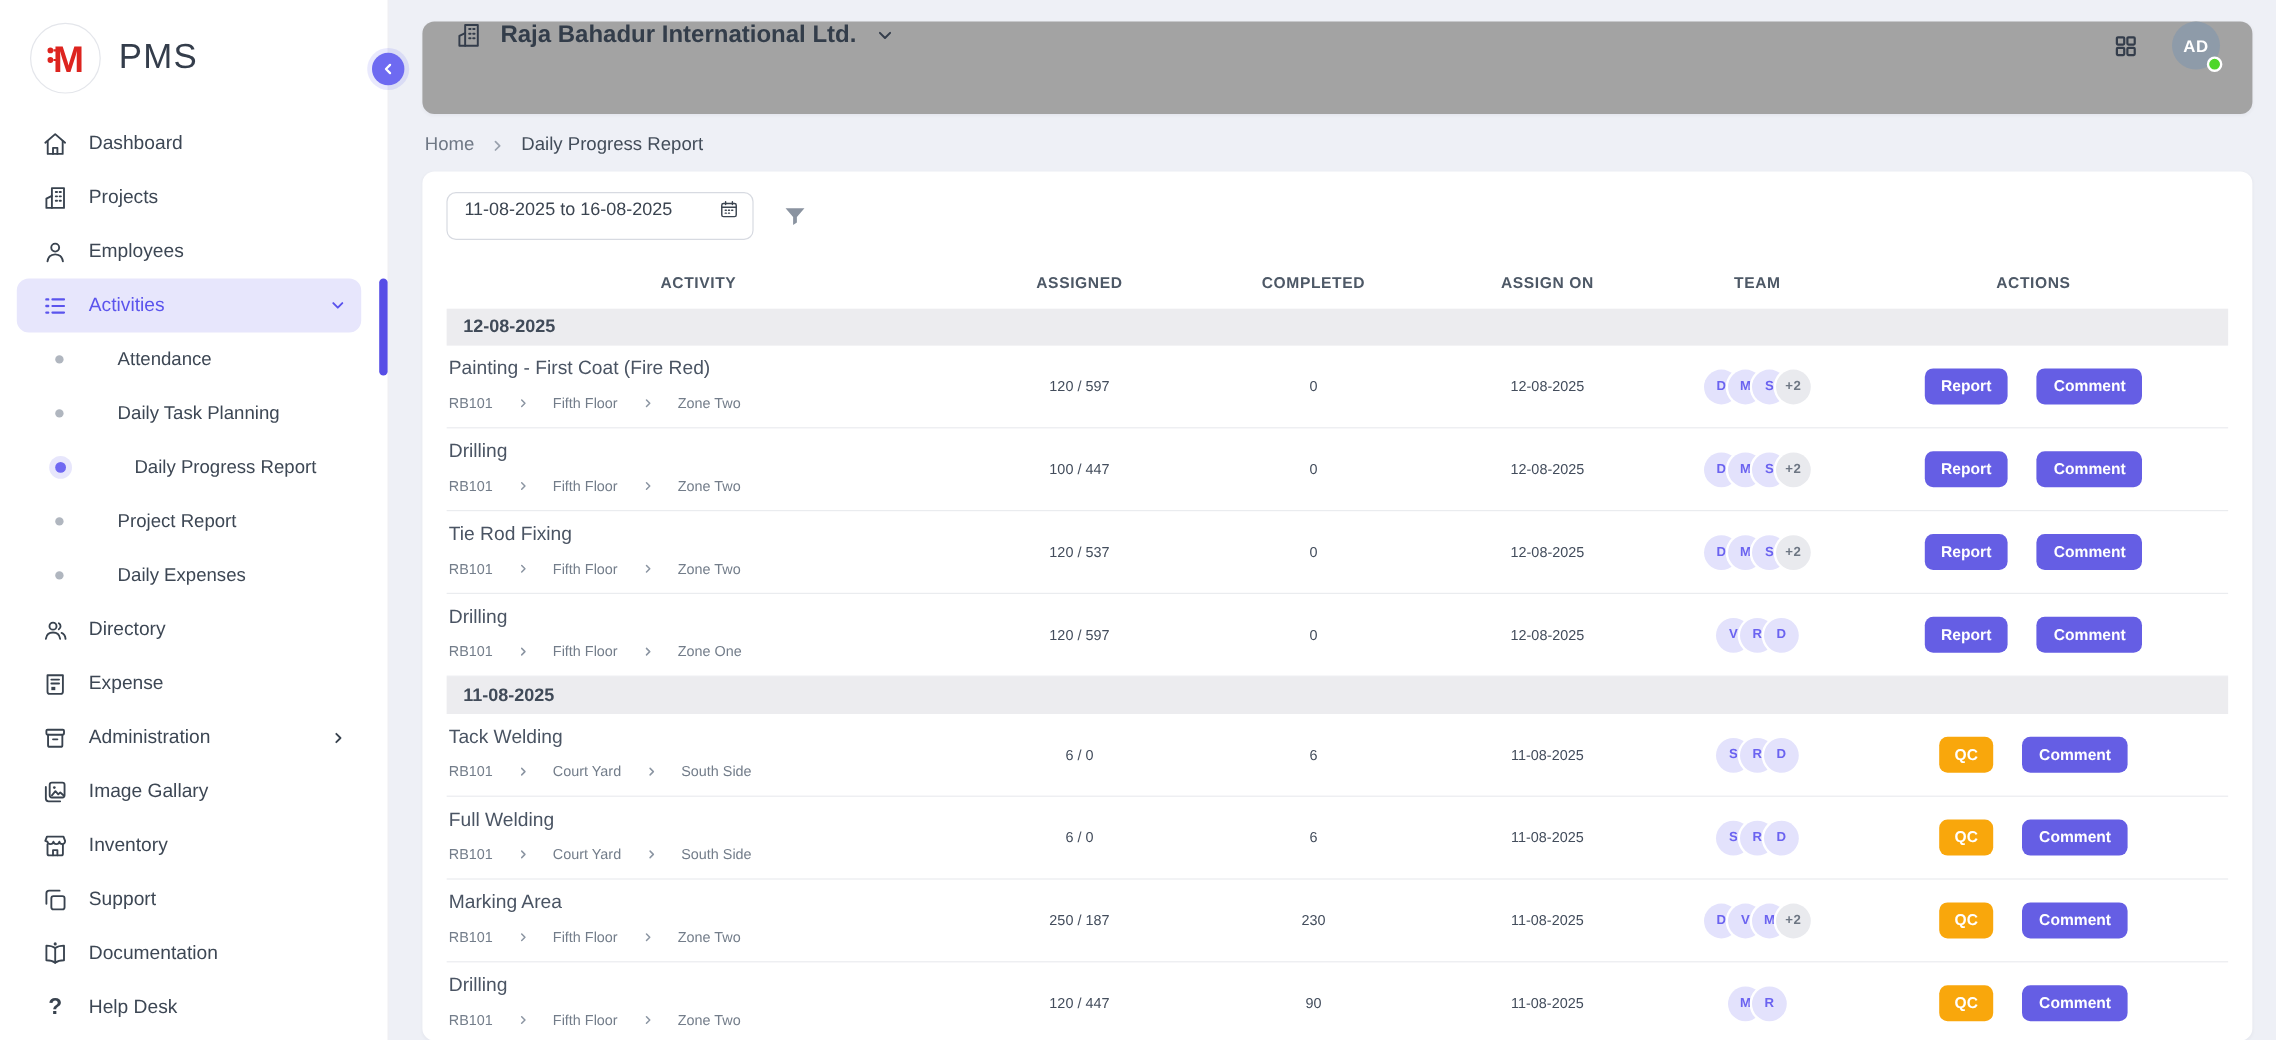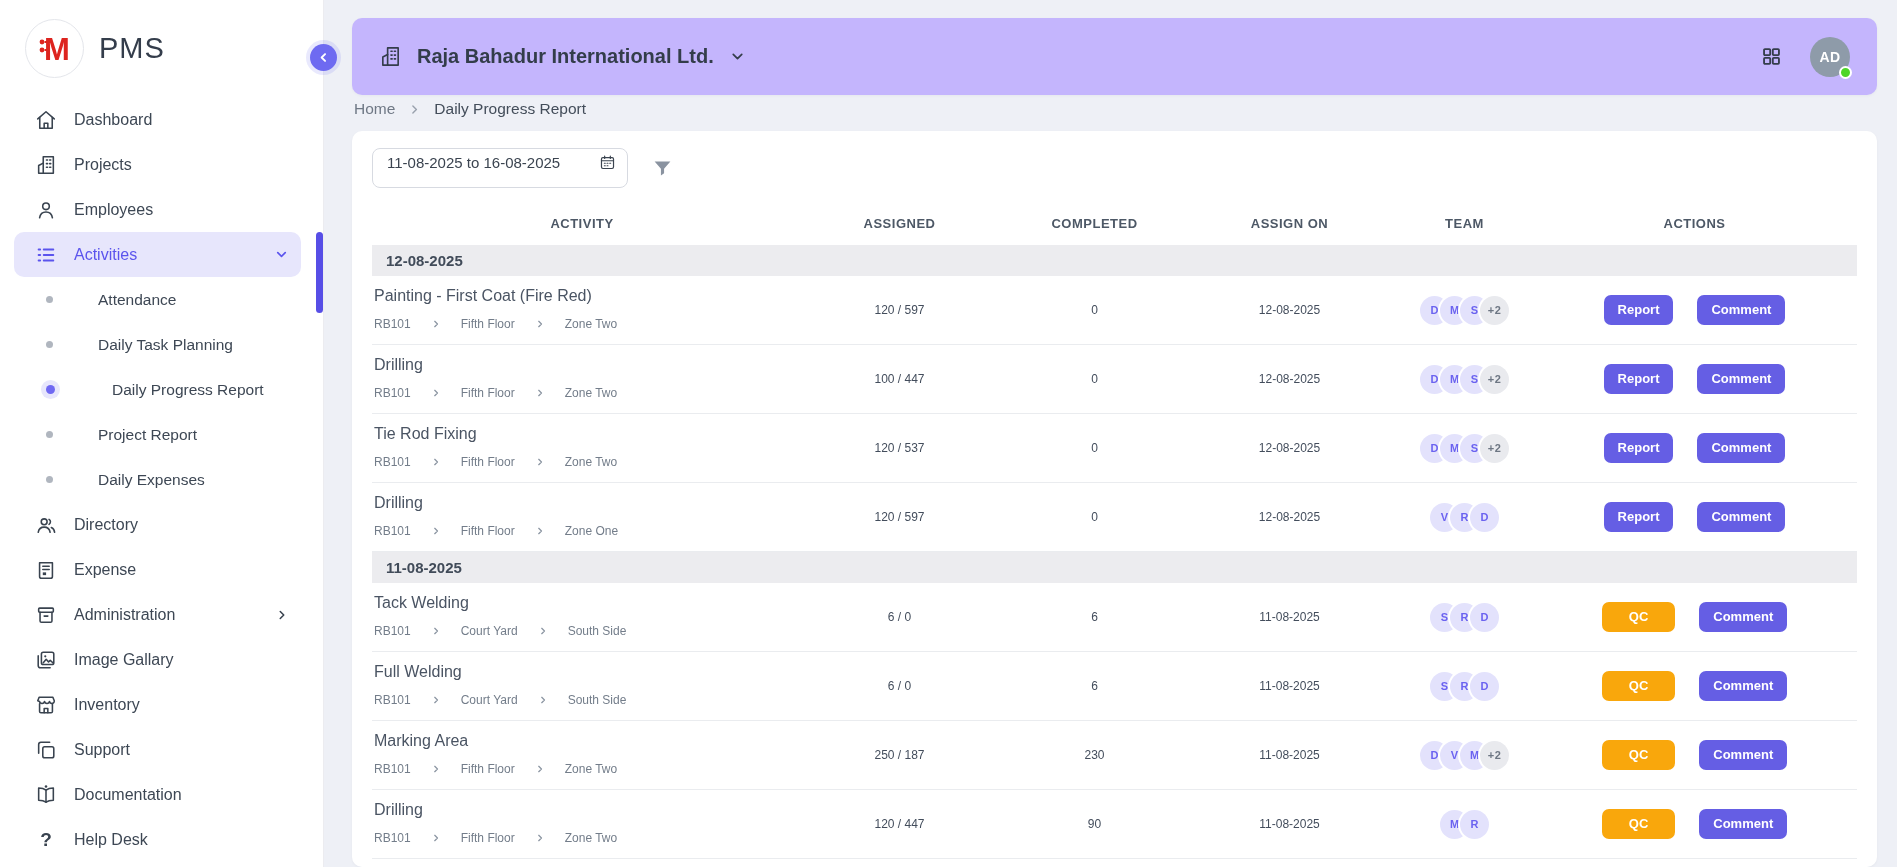--- a/index.html
+++ b/index.html
@@ -42,36 +42,36 @@
   .sub-item { display:flex; align-items:center; height:45px; padding-left:46px; cursor:pointer; }
   .sub-dot { width:7px; height:7px; border-radius:50%; background:#b0b6bf; flex:0 0 7px; }
   .sub-item.active .sub-dot { width:9px; height:9px; flex:0 0 9px; background:#6f68f2; box-shadow:0 0 0 5px #e7e6fc; }
   .sub-label { margin-left:45px; font-size:15.5px; font-weight:500; color:#3d4754; }
   .sub-item.active .sub-label { margin-left:57px; }
   .active-pill { position:absolute; right:0; width:7px; border-radius:5px; background:var(--accent-dark); }
 
   
   .main { flex:1; display:flex; flex-direction:column; padding:18px 20px 0 28px; min-width:0; }
   .topcard {
-    background:#c4b5fd; border-radius:10px; height:77px; flex:0 0 77px;
-    display:flex; align-items:center; padding:0 27px;
+    background:#a3a3a3; border-radius:10px; height:77px; flex:0 0 77px;
+    display:flex; align-items:flex-start; padding:0 27px;
     box-shadow:0 1px 3px rgba(16,24,40,0.04);
   }
   .company { display:flex; align-items:center; gap:15px; cursor:pointer; }
   .company-name { font-size:20px; font-weight:600; color:#333d4a; }
   .top-right { margin-left:auto; display:flex; align-items:center; gap:28px; }
   .grid-btn { background:none; border:none; padding:0; cursor:pointer; display:flex; color:#343d4b; }
   .avatar {
     width:40px; height:40px; border-radius:50%; background:#8e9ba9; color:#fff;
     font-size:14px; font-weight:bold; display:flex; align-items:center; justify-content:center;
     position:relative; cursor:pointer; letter-spacing:0.5px;
   }
   .status-dot { position:absolute; right:-2px; bottom:-2px; width:13px; height:13px; border-radius:50%; background:#4ed629; border:2px solid #fff; }
 
-  .breadcrumb { display:flex; align-items:center; gap:13px; padding:5px 2px 13px; font-size:15.5px; }
+  .breadcrumb { display:flex; align-items:center; gap:13px; padding:17px 2px 13px; font-size:15.5px; }
   .crumb-home { color:#6f7885; cursor:pointer; }
   .crumb-current { color:#434d5a; }
   .crumb-sep { display:flex; color:#99a1ad; }
 
   .card {
     background:#fff; border-radius:10px; flex:1; min-height:0;
     padding:17px 20px 0; display:flex; flex-direction:column; overflow:hidden;
     box-shadow:0 1px 3px rgba(16,24,40,0.04);
   }
   .filter-row { display:flex; align-items:center; gap:24px; flex:0 0 auto; }
@@ -104,21 +104,21 @@
     box-shadow:0 0 0 2px #fff;
   }
   .badge + .badge { margin-left:-9px; }
   .badge.extra { background:#e9eaee; color:#6d7683; letter-spacing:0.5px; }
   .cell-actions { display:flex; justify-content:center; gap:24px; }
   .btn {
     border:none; border-radius:7px; color:#fff; font-weight:bold; font-size:13px;
     padding:8px 14px; font-family:inherit; cursor:pointer; line-height:1.05;
   }
   .btn-purple { background:var(--accent); }
-  .btn-qc { background:var(--qc); padding:8px 27px; }
+  .btn-qc { background:var(--qc); padding:8px 13px; }
 </style>
 </head>
 <body>
 
 <aside class="sidebar">
   <div class="logo-row">
     <div class="logo-circle">
       <svg width="40" height="40" viewBox="0 0 40 40">
         <circle cx="7" cy="13" r="2.4" fill="#dd241f"></circle>
         <circle cx="7" cy="21" r="2.4" fill="#dd241f"></circle>

